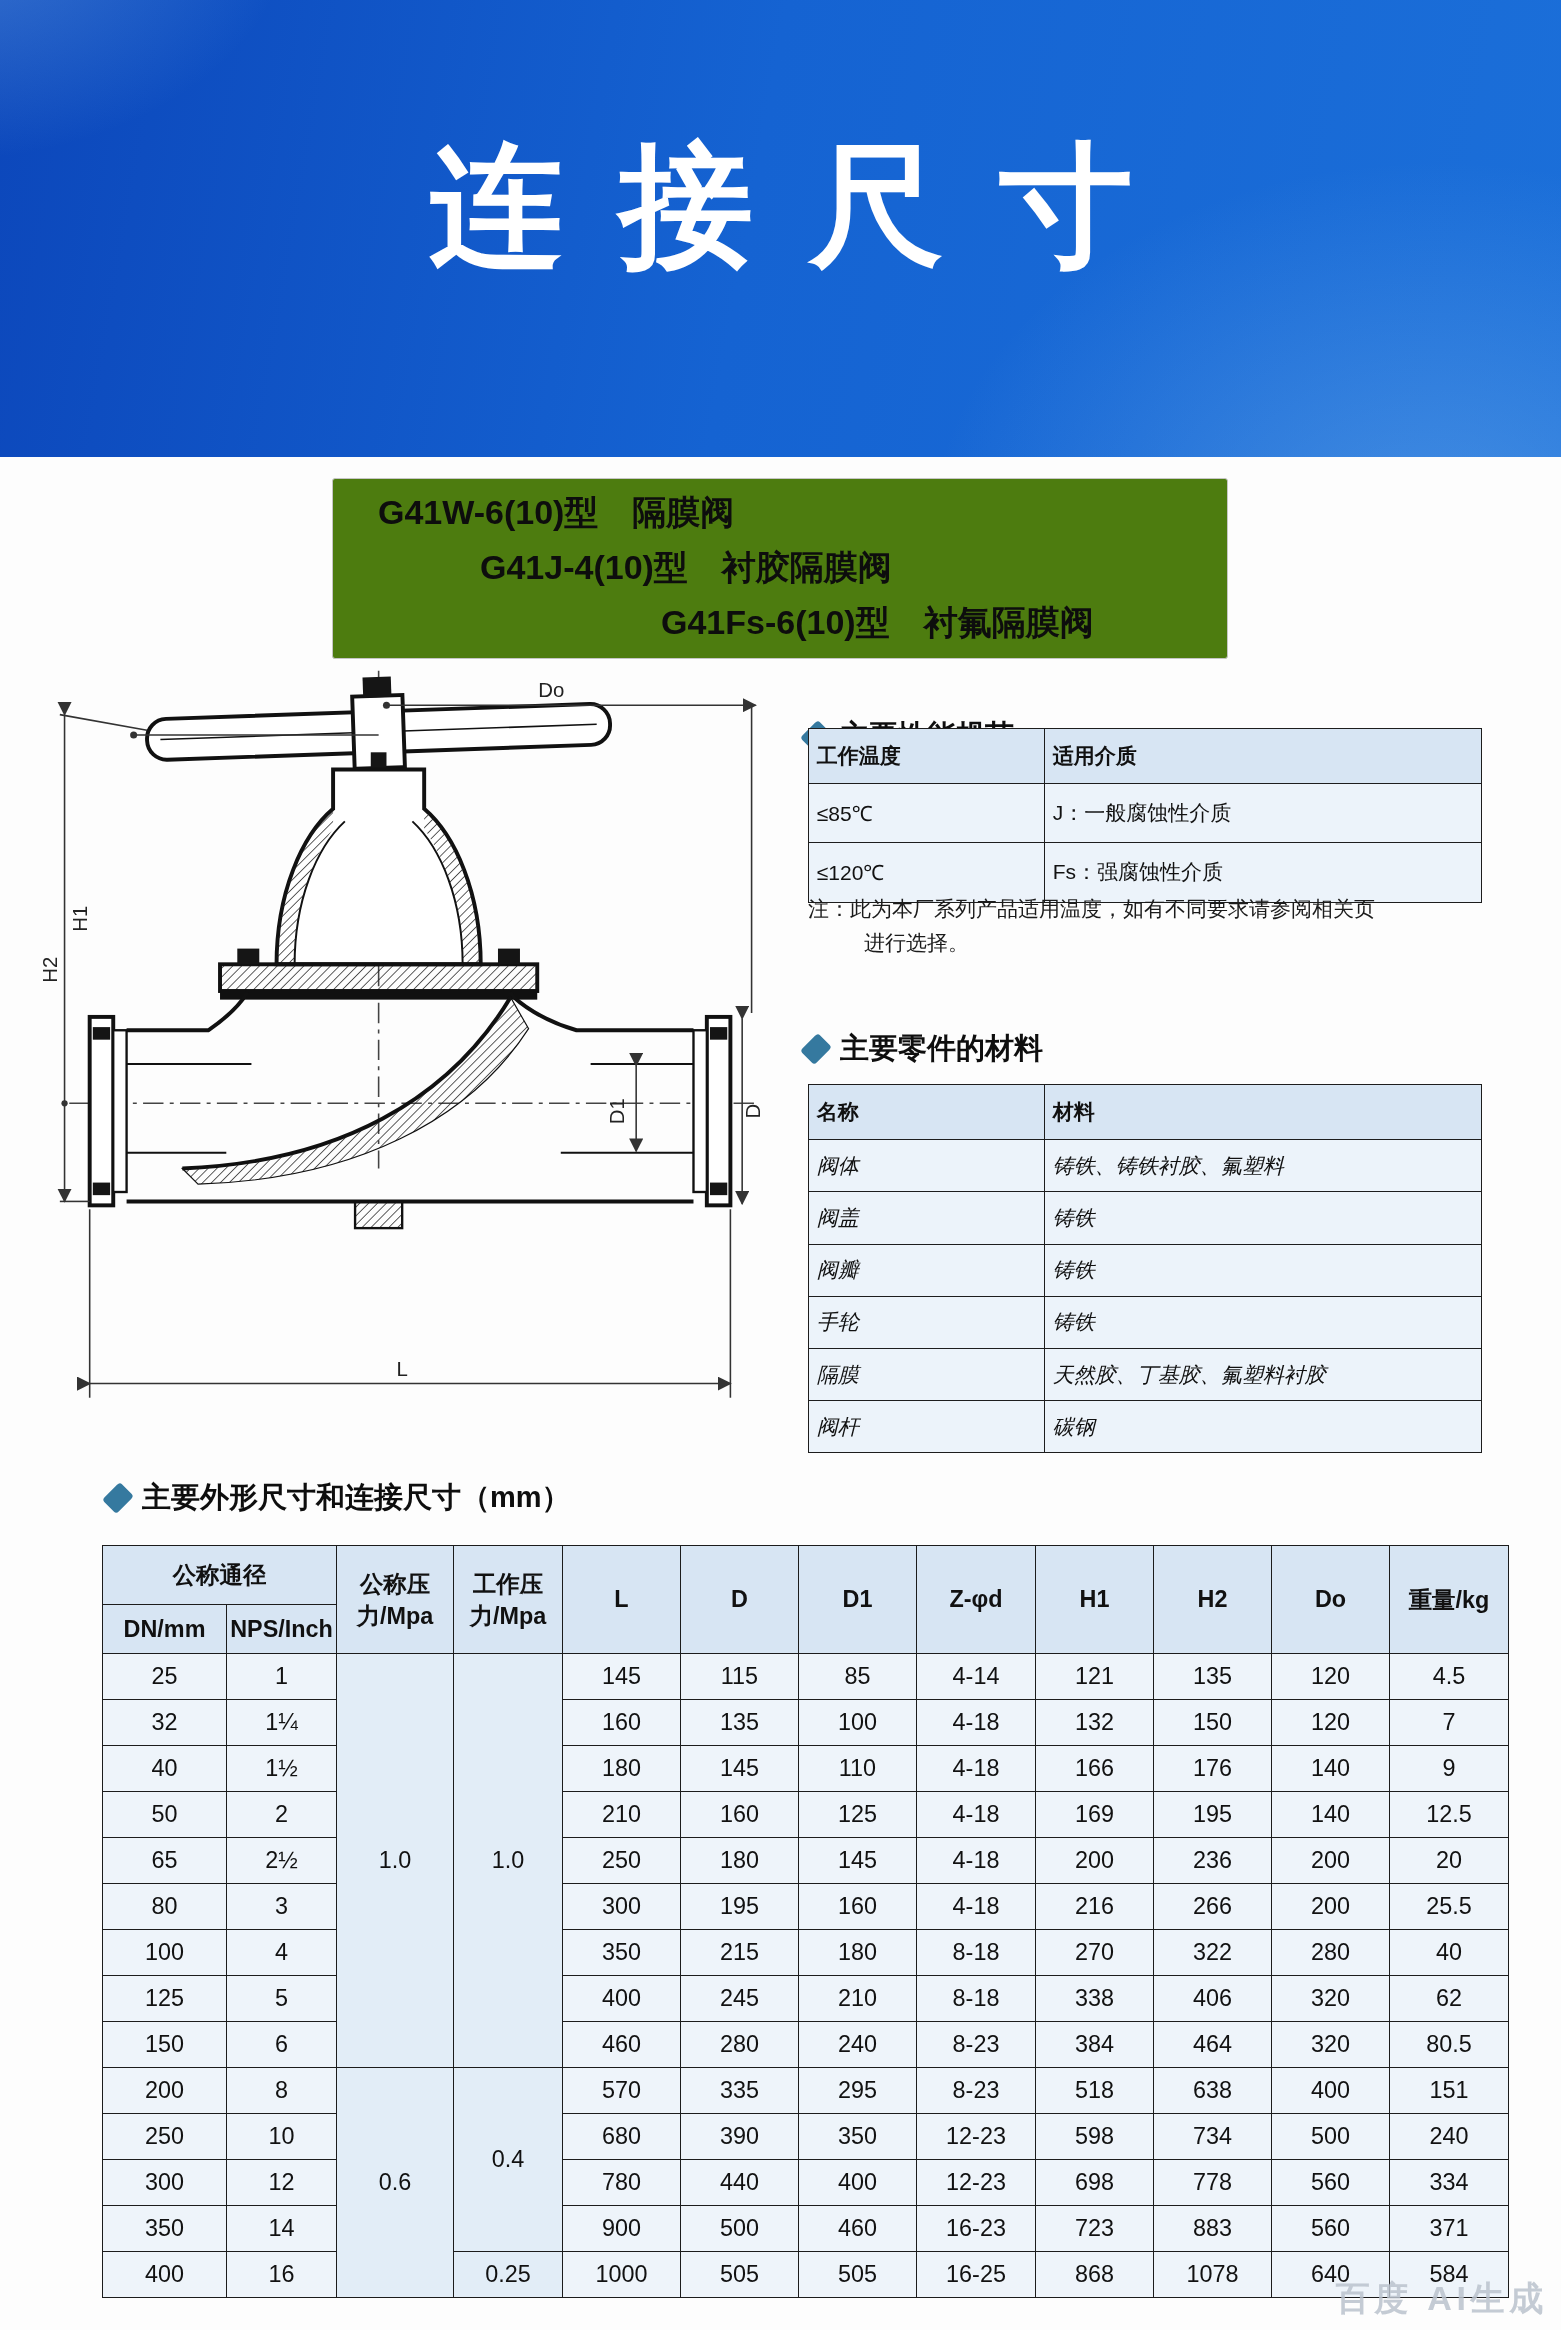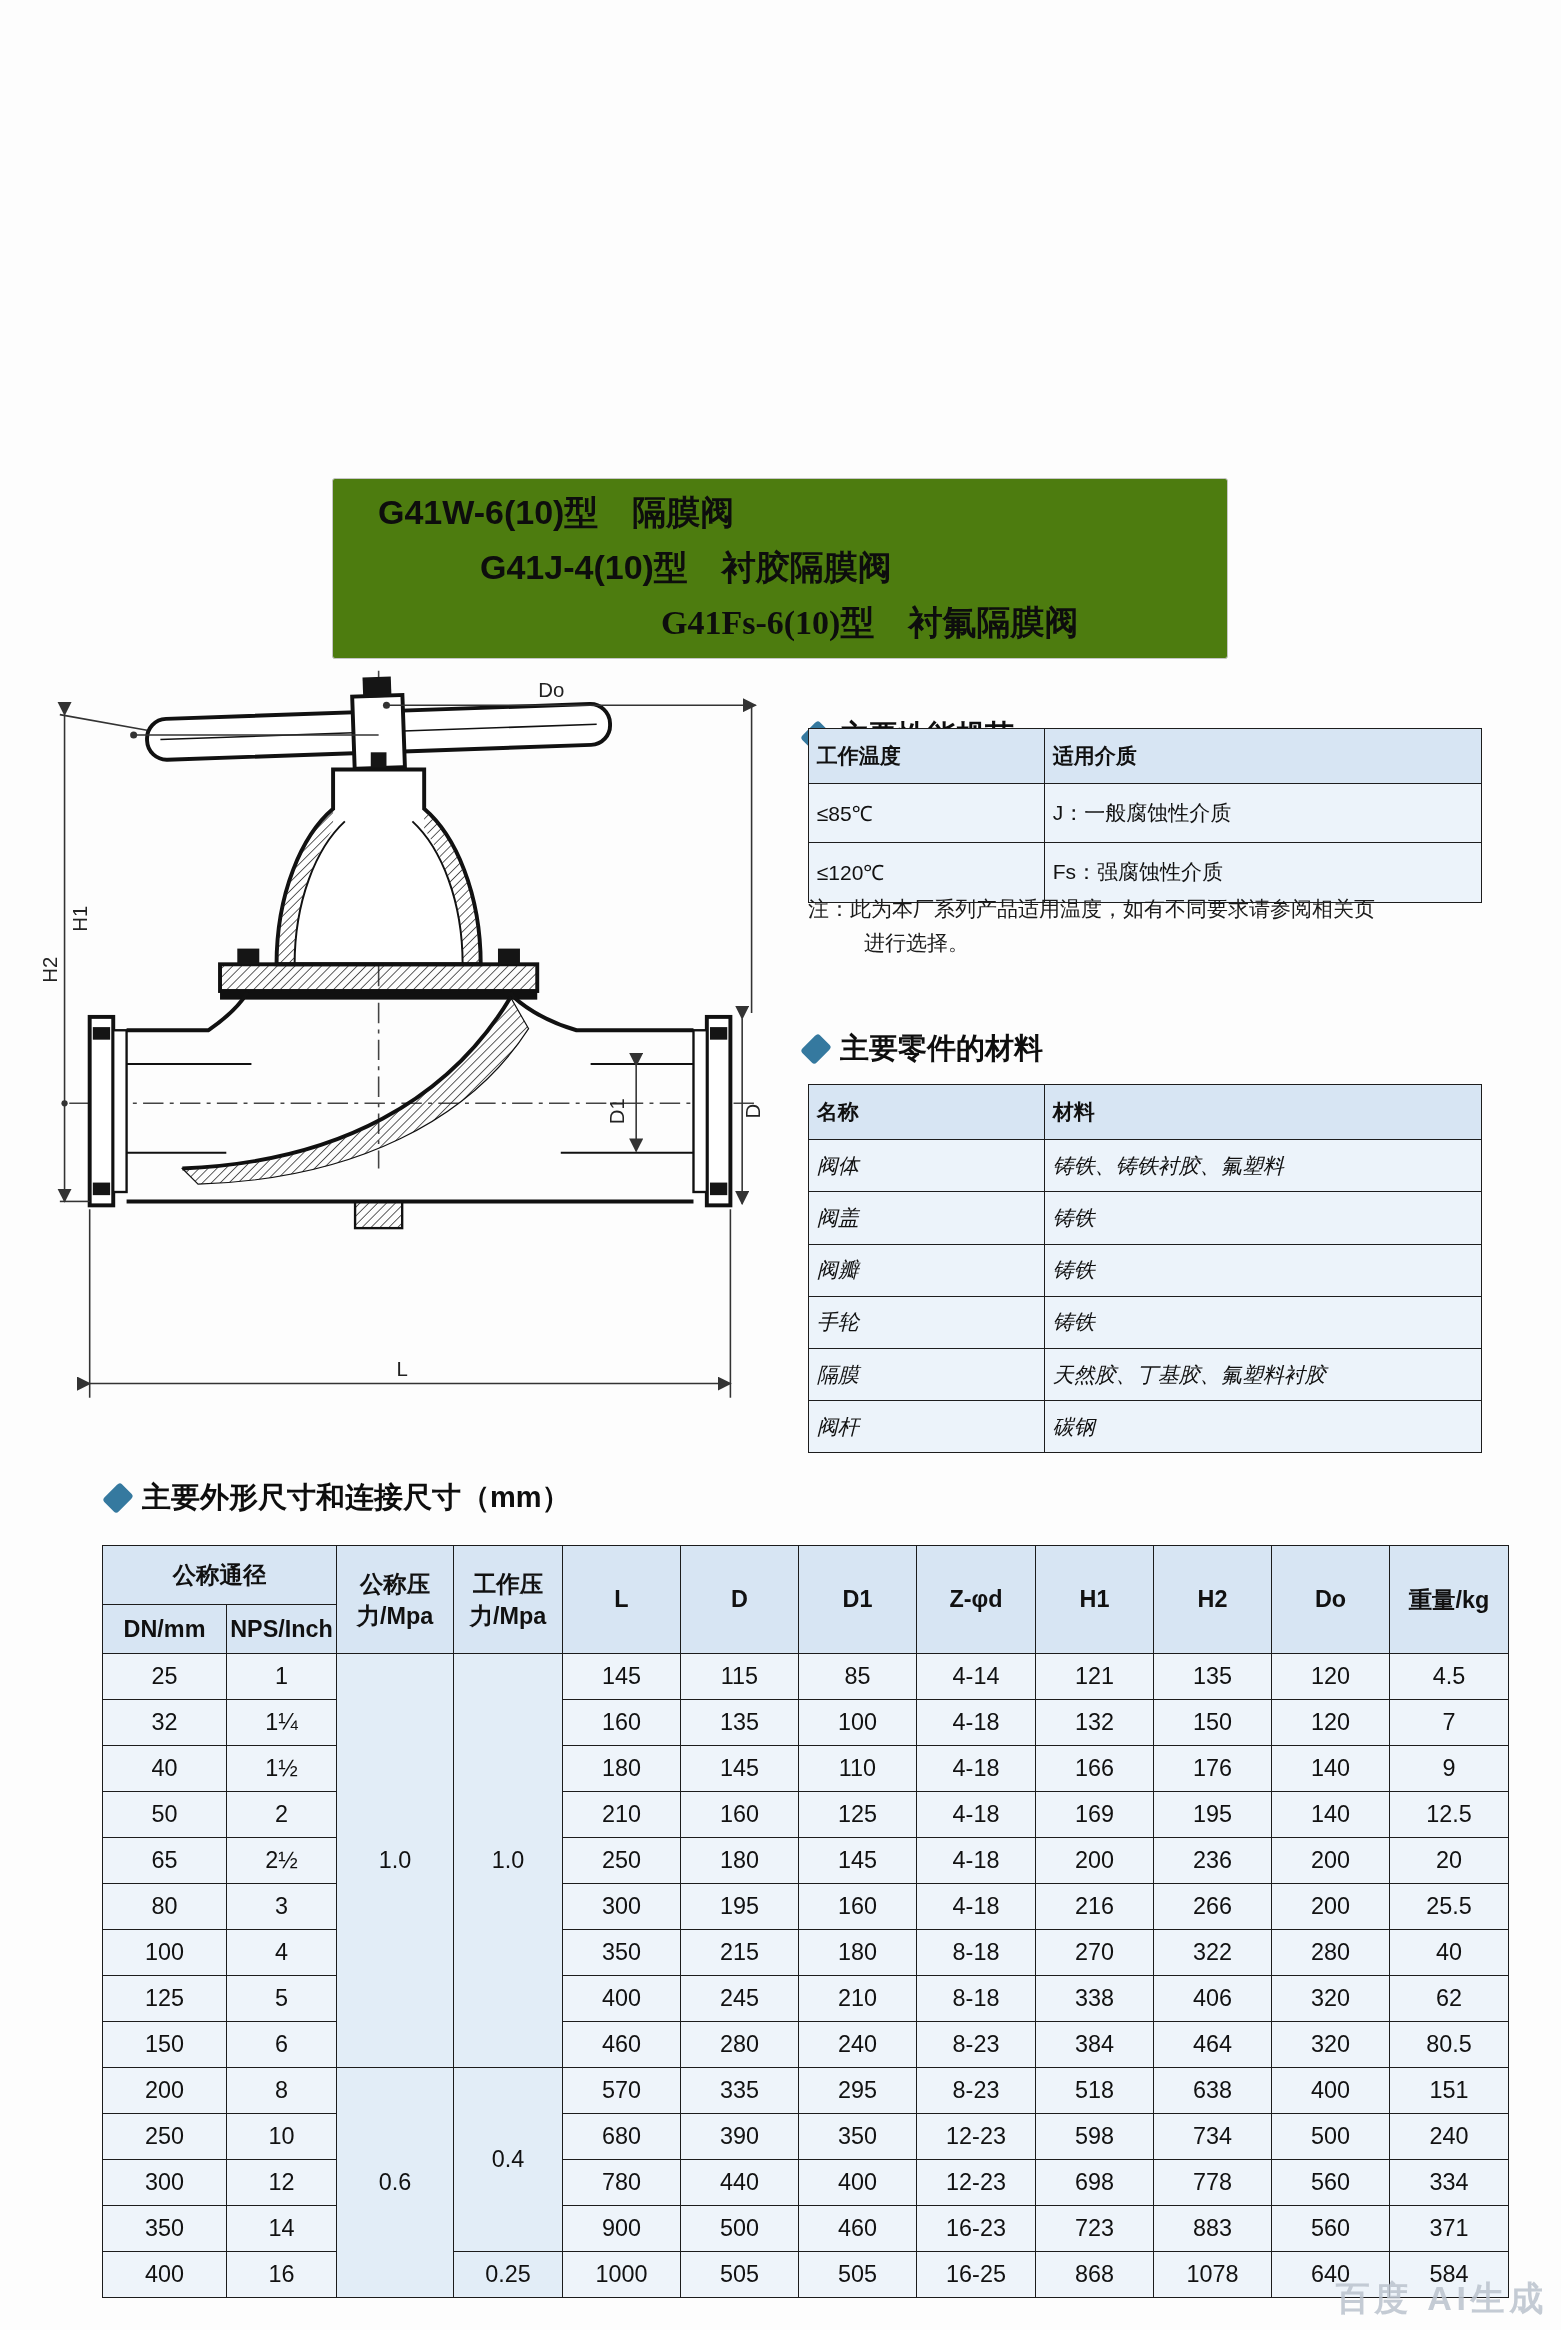--- a/index.html
+++ b/index.html
@@ -14,21 +14,21 @@
       linear-gradient(100deg,#0c47bb 0%,#1563d2 48%,#1b6fd9 100%);}
   .banner-title{position:absolute;left:0;top:117px;width:100%;text-align:center;
     font-size:134px;font-weight:bold;color:#ffffff;letter-spacing:56px;text-indent:56px;}
 
   
   .model-box{position:absolute;left:332px;top:478px;width:894px;height:173px;
     border:0.8px solid #c6c6c6;border-radius:3.1px;background:#4d7c0f;}
   .model-line{font-size:34px;font-weight:bold;color:#0d0d0d;line-height:55px;white-space:pre;}
   .model-line.l1{padding-left:45px;}
   .model-line.l2{padding-left:147px;}
-  .model-line.l3{padding-left:328px;font-family:Liberation Serif, serif;}
+  .model-line.l3{padding-left:328px;}
 
   
   .sec-title{position:absolute;display:flex;align-items:center;gap:14px;
     font-size:29px;font-weight:bold;color:#0e0e0e;}
   .diamond{width:20px;height:20px;background:#35799f;transform:rotate(45deg) scaleY(1.25);
     border-radius:3.1px;flex:0 0 auto;}
 
   
   table{border-collapse:collapse;}
   .info-table{position:absolute;width:673px;table-layout:fixed;}
@@ -59,20 +59,23 @@
 
   
   .watermark{position:absolute;right:14px;bottom:7.8px;font-size:34px;font-weight:bold;
     color:rgba(186,194,204,0.85);letter-spacing:4.7px;z-index:5;}
 </style>
 </head>
 <body>
 
 <div id="page">
 
+  <div class="banner">
+    <div class="banner-title">连接尺寸</div>
+  </div>
 
   <div class="model-box" style="padding-top:6.2px;">
     <div class="model-line l1">G41W-6(10)型　隔膜阀</div>
     <div class="model-line l2">G41J-4(10)型　衬胶隔膜阀</div>
     <div class="model-line l3">G41Fs-6(10)型　衬氟隔膜阀</div>
   </div>
 
   <div class="drawing">
     <svg viewBox="0 0 945 965" xmlns="http://www.w3.org/2000/svg">
       <defs>

